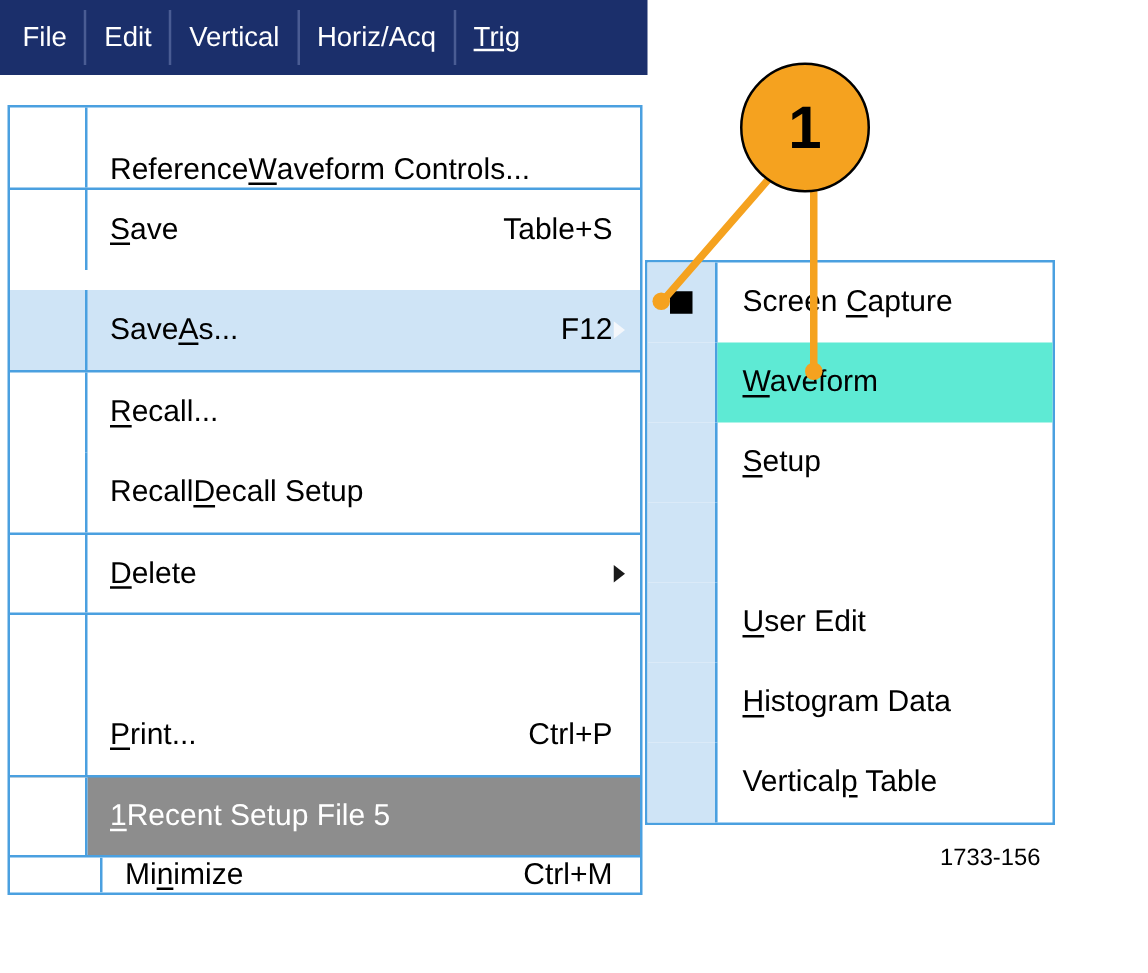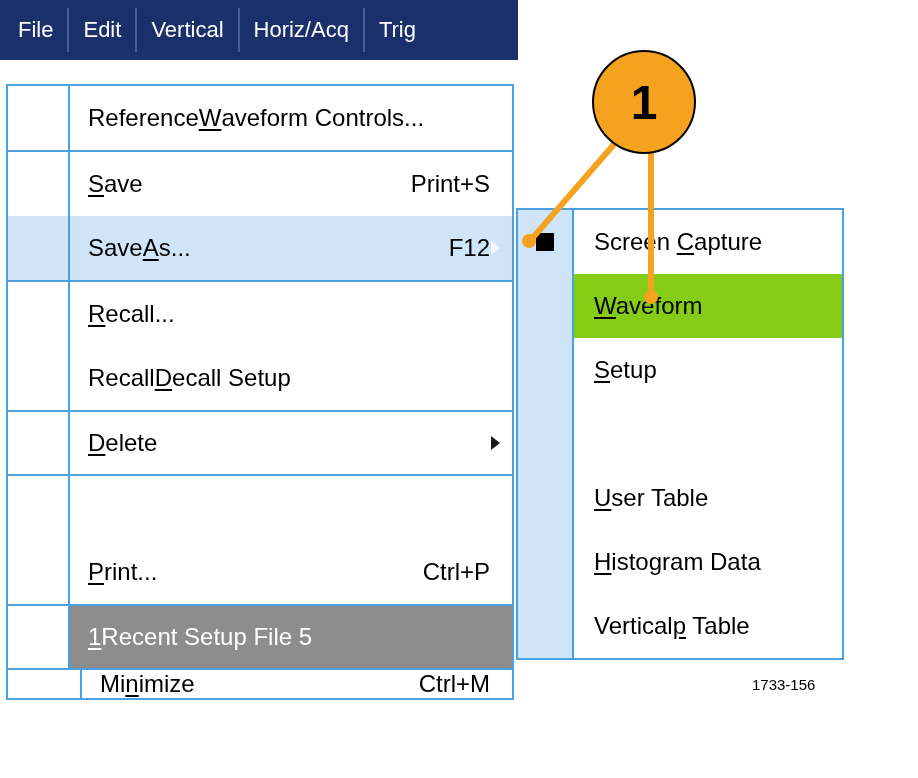--- a/index.html
+++ b/index.html
@@ -24,38 +24,38 @@
   .menubar-item {
     color: #fff;
     font-size: 22px;
     padding: 0 14px;
     height: 44px;
     line-height: 44px;
     border-right: 2px solid #4a5c93;
     cursor: default;
   }
   .menubar-item:first-child { padding-left: 18px; }
-  .menubar-item:last-child { border-right: none; }
+  .menubar-item:last-child { border-right: none; text-decoration: underline; }
 
   
   .dropdown {
     position: absolute;
     left: 6px; top: 84px;
     width: 508px;
     border: 2px solid #4aa0e0;
     background: #fff;
   }
   .dropdown-row {
     display: flex;
     align-items: center;
     border-top: 2px solid #4aa0e0;
     height: 64px;
     position: relative;
   }
-  .dropdown .first { border-top: none; }
+  .dropdown .first { border-top: none; align-items: flex-end; }
   .dropdown-row .iconcell {
     width: 62px;
     height: 100%;
     border-right: 2px solid #4aa0e0;
   }
   .dropdown-row .label {
     flex: 1;
     padding-left: 18px;
     font-size: 24px;
     color: #000;
@@ -70,21 +70,21 @@
   .dropdown-row .arrow {
     position: absolute;
     right: 12px;
     top: 50%;
     transform: translateY(-50%);
     width: 0; height: 0;
     border-top: 7px solid transparent;
     border-bottom: 7px solid transparent;
     border-left: 9px solid #1a1a1a;
   }
-  .dropdown-row.highlight-light { background: #cfe4f6; }
+  .dropdown-row.highlight-light { background: #cfe4f6; margin-top: 16px; }
   .dropdown-row.highlight-light .arrow { border-left-color: #f4f7fb; }
   .dropdown-row.highlight-gray  { background: #8d8d8d; }
   .dropdown-row.highlight-gray  .label,
   .dropdown-row.highlight-gray  .shortcut { color: #fff; }
 
   
   .dropdown-group { display: block; border-top: 2px solid #4aa0e0; }
   .dropdown-group .dropdown-row { border-top: none; }
 
   
@@ -111,21 +111,21 @@
     display: flex;
     align-items: center;
     justify-content: center;
   }
   .submenu-row .label {
     flex: 1;
     padding-left: 20px;
     font-size: 24px;
     color: #000;
   }
-  .submenu-row.highlight-light .label-holder { background: #84cc16; }
+  .submenu-row.highlight-light .label-holder { background: #5eead4; }
   .submenu-row .label-holder {
     display: flex;
     align-items: center;
     height: 100%;
     flex: 1;
   }
   .submenu-row .marker {
     width: 18px; height: 18px;
     background: #000;
   }
@@ -159,21 +159,21 @@
     position: absolute;
     width: 14px; height: 14px;
     border-radius: 50%;
     background: #f5a21f;
     z-index: 11;
   }
 
   .figure-id {
     position: absolute;
     left: 752px; top: 676px;
-    font-size: 15px;
+    font-size: 19px;
     color: #000;
   }
 </style>
 </head>
 <body>
 
 <div class="menubar">
   <div class="menubar-item"><span>File</span></div>
   <div class="menubar-item"><span>Edit</span></div>
   <div class="menubar-item"><span>Vertical</span></div>
@@ -192,21 +192,21 @@
     </div>
   </div>
 
   <div class="dropdown-group">
     <div class="dropdown-row">
       <div class="iconcell"></div>
       <div class="label">
         <span class="u">S</span>
           <span>ave</span>
       </div>
-      <div class="shortcut">Print+S</div>
+      <div class="shortcut">Table+S</div>
     </div>
     <div class="dropdown-row highlight-light">
       <div class="iconcell"></div>
       <div class="label">
         <span>Save </span>
           <span class="u">A</span>
           <span>s...</span>
       </div>
       <div class="shortcut">F12</div>
       <div class="arrow"></div>
@@ -306,21 +306,21 @@
   </div>
 
   <div class="submenu-row">
     <div class="iconcell"></div>
   </div>
 
   <div class="submenu-row">
     <div class="iconcell"></div>
     <div class="label-holder">
         <div class="label">
-      <span class="u">U</span><span>ser Table</span>
+      <span class="u">U</span><span>ser Edit</span>
     </div>
       </div>
   </div>
 
   <div class="submenu-row">
     <div class="iconcell"></div>
     <div class="label-holder">
         <div class="label">
       <span class="u">H</span><span>istogram Data</span>
     </div>

